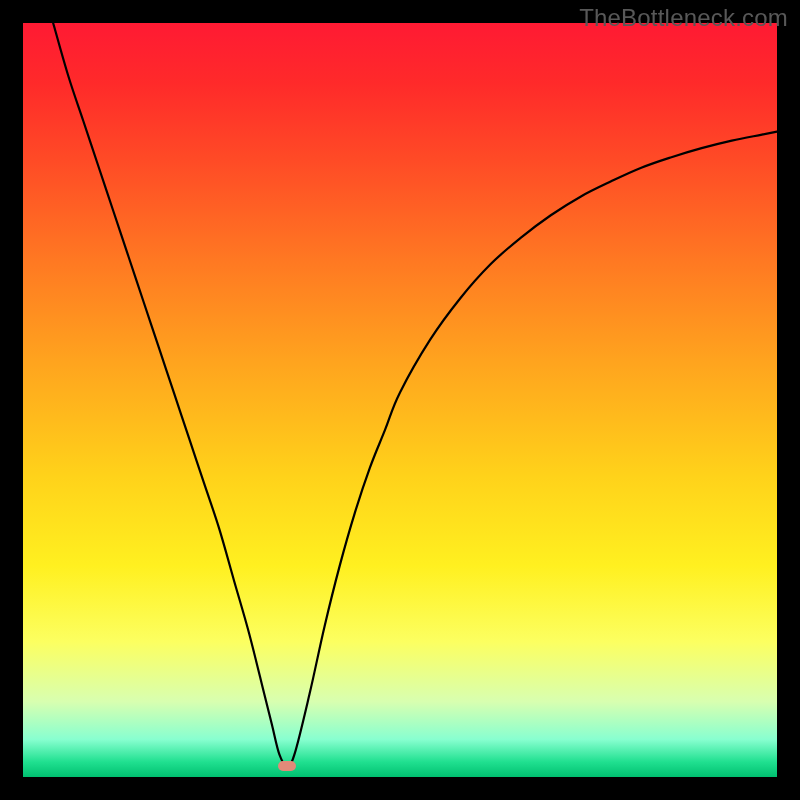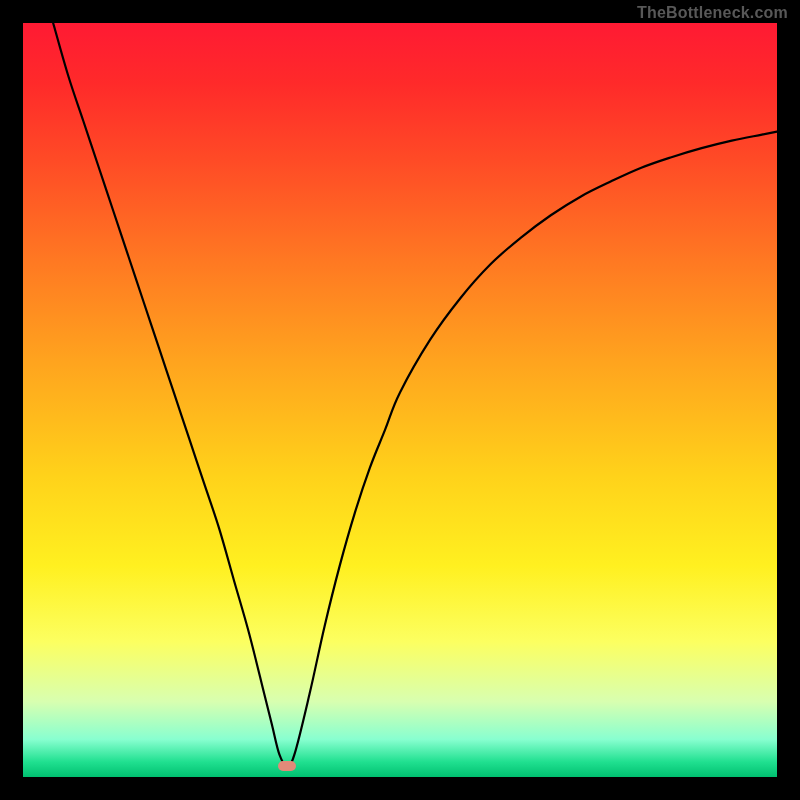--- a/index.html
+++ b/index.html
@@ -28,24 +28,24 @@
       #d8ffb0 90%,
       #88ffd0 95%,
       #20e090 98%,
       #00c070 100%);
   }
   .watermark {
     position: absolute;
     top: 4px;
     right: 12px;
     font-family: Arial, Helvetica, sans-serif;
-    font-size: 16px;
+    font-size: 24px;
     color: #585858;
     letter-spacing: 0.2px;
-    font-weight: 700;
+    font-weight: 400;
   }
   svg.curve {
     position: absolute;
     left: 0; top: 0;
     width: 754px;
     height: 754px;
     overflow: visible;
   }
   .marker {
     position: absolute;

